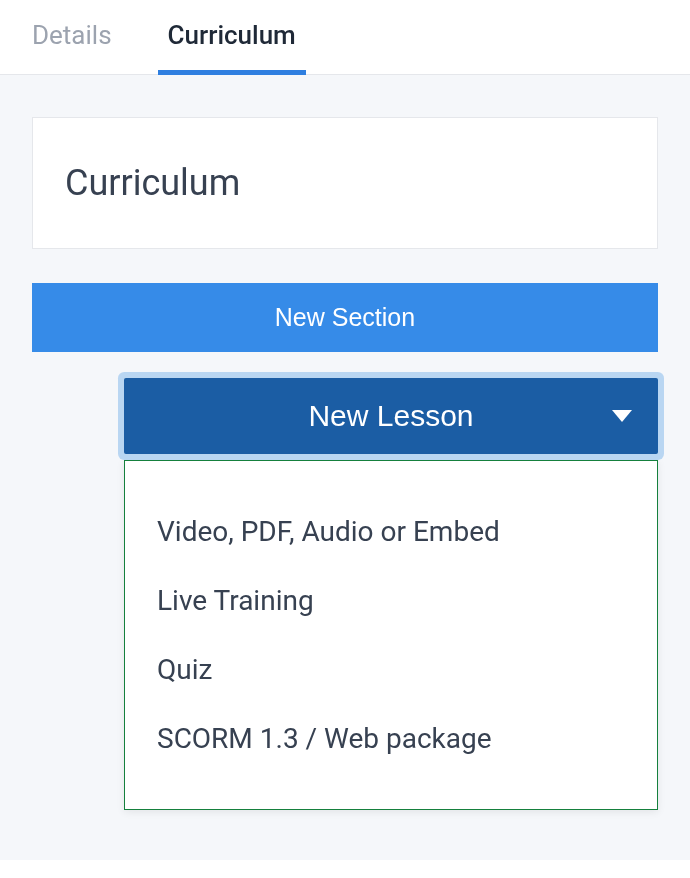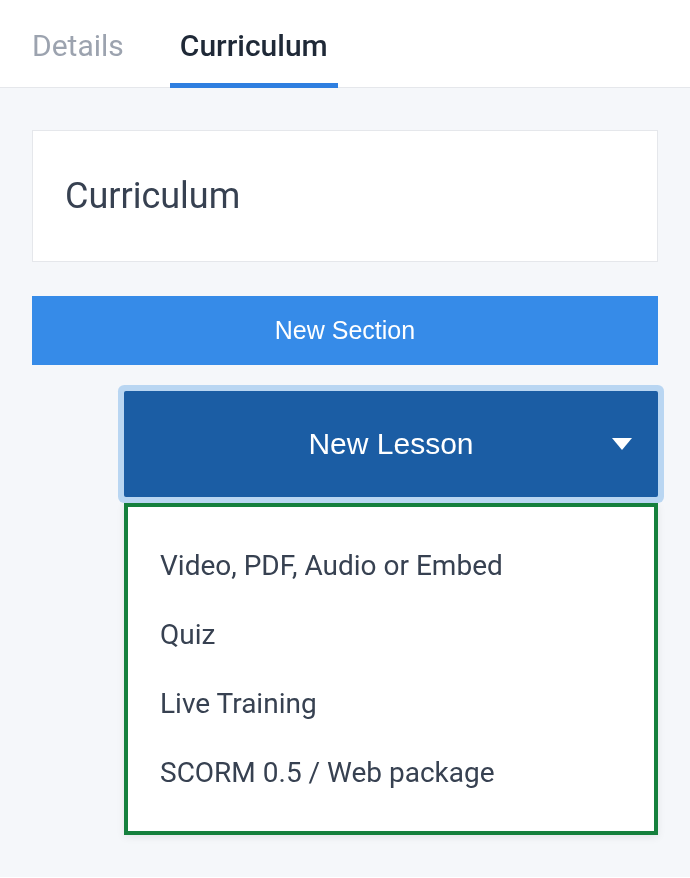--- a/index.html
+++ b/index.html
@@ -13,22 +13,22 @@
       width: 690px;
       height: 878px;
     }
     .tabs {
       display: flex;
       border-bottom: 1px solid #e5e7eb;
       padding: 0 32px;
       gap: 56px;
     }
     .tab {
-      padding: 28px 0 24px 0;
-      font-size: 30px;
+      padding: 20px 0 24px 0;
+      font-size: 26px;
       color: #9ca3af;
       cursor: pointer;
       position: relative;
       font-weight: 400;
     }
     .tab.active {
       color: #1f2937;
       font-weight: 500;
     }
     .tab.active::after {
@@ -66,21 +66,21 @@
     }
     .new-lesson-container {
       margin-left: 92px;
       position: relative;
     }
     .new-lesson-btn {
       width: 100%;
       background: #1b5da4;
       color: #fff;
       border: none;
-      padding: 36px 32px;
+      padding: 21px 32px;
       font-size: 30px;
       font-weight: 500;
       cursor: pointer;
       position: relative;
       display: flex;
       align-items: center;
       justify-content: center;
       box-shadow: 0 0 0 6px #b9d6f2;
       border-radius: 2px;
     }
@@ -88,23 +88,23 @@
       position: absolute;
       right: 26px;
       top: 50%;
       transform: translateY(-50%);
     }
     .chevron svg {
       display: block;
     }
     .dropdown-menu {
       background: #fff;
-      border: 4px solid #15803d;
+      border: 1px solid #15803d;
       margin-top: 6px;
-      padding: 24px 0;
+      padding: 36px 0;
       box-shadow: 0 2px 8px rgba(0,0,0,0.08);
     }
     .dropdown-item {
       padding: 18px 32px;
       font-size: 28px;
       color: #374151;
       cursor: pointer;
     }
   </style>
 </head>
@@ -125,18 +125,18 @@
       <span>New Lesson</span>
       <span class="chevron">
         <svg width="20" height="12" viewBox="0 0 20 12" fill="white">
           <path d="M0 0 L10 12 L20 0 Z"></path>
         </svg>
       </span>
     </button>
 
     <div class="dropdown-menu">
       <div class="dropdown-item">Video, PDF, Audio or Embed</div>
+      <div class="dropdown-item">Live Training</div>
       <div class="dropdown-item">Quiz</div>
-      <div class="dropdown-item">Live Training</div>
-      <div class="dropdown-item">SCORM 0.5 / Web package</div>
+      <div class="dropdown-item">SCORM 1.3 / Web package</div>
     </div>
   </div>
 </div>
 
 </body></html>

